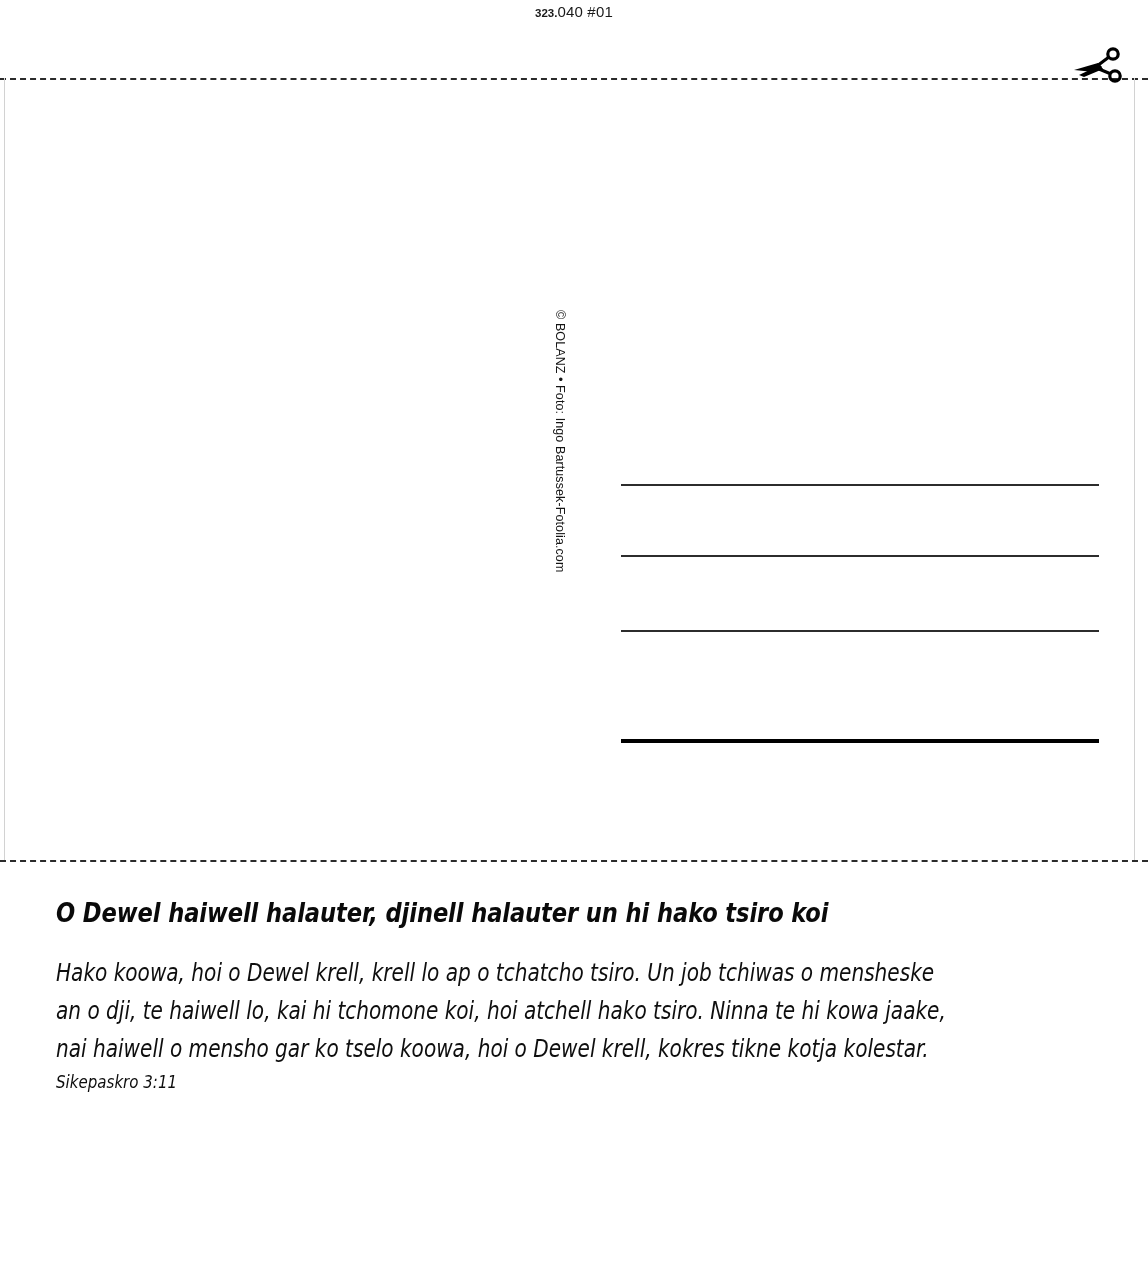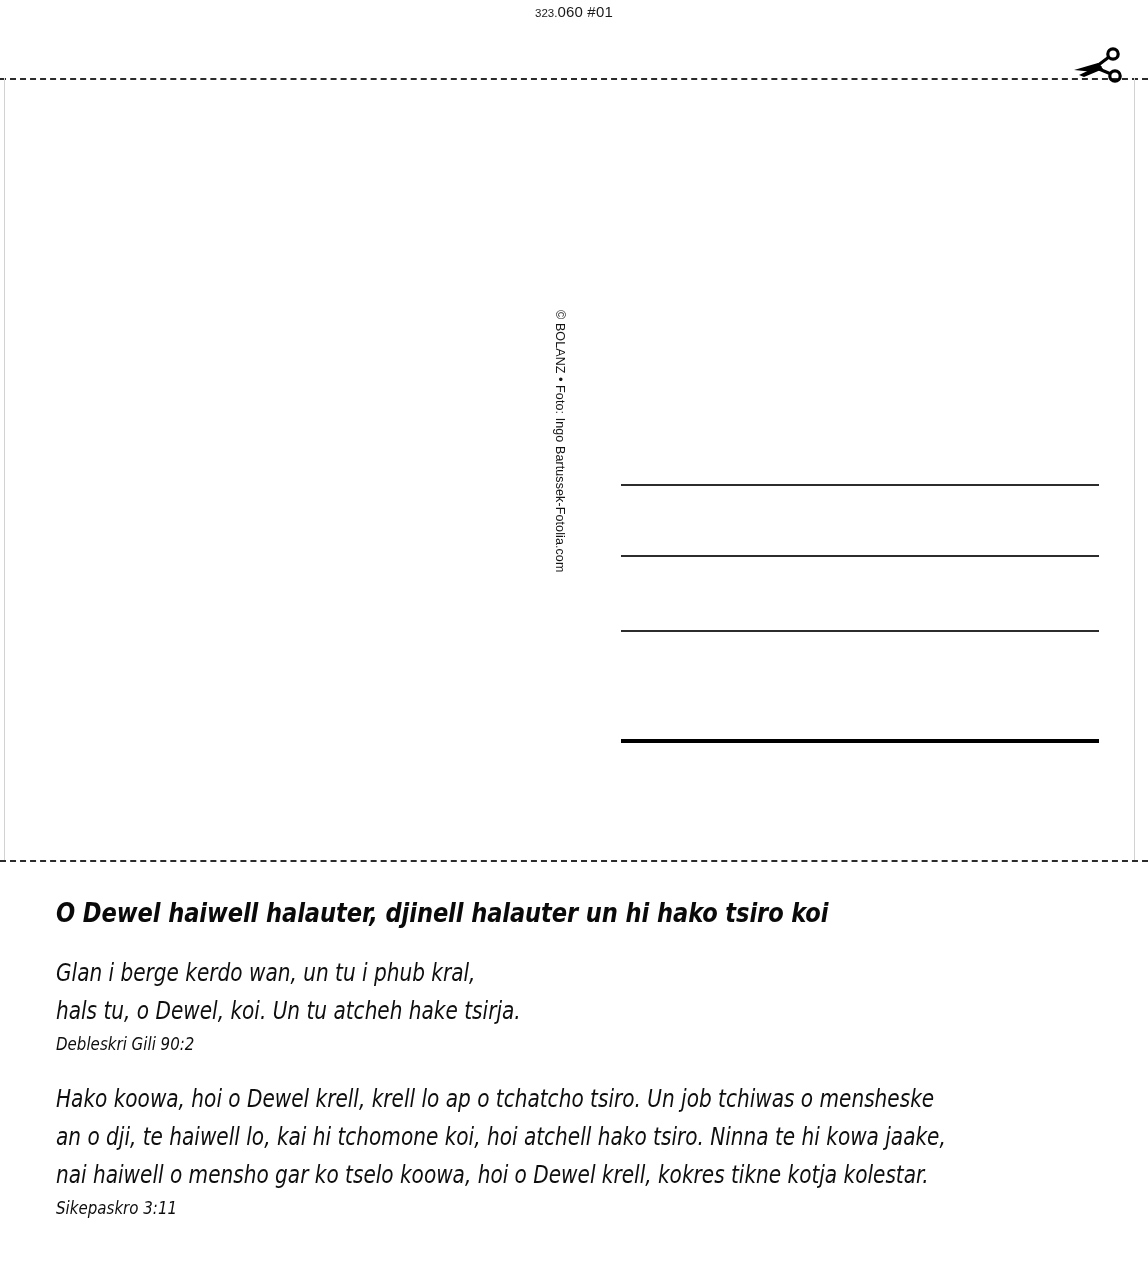--- a/index.html
+++ b/index.html
@@ -27,20 +27,21 @@
     width: 1148px;
     text-align: center;
     font-size: 15px;
     letter-spacing: 0.2px;
     color: #1a1a1a;
     white-space: nowrap;
   }
   .catalog-number .prefix {
     font-size: 11.5px;
     letter-spacing: 0;
+    font-weight: bold;
   }
 
   
   .card-area {
     position: absolute;
     left: 0;
     top: 78px;
     width: 1148px;
     height: 782px;
   }
@@ -149,21 +150,21 @@
     transform-origin: left center;
   }
   .verse-group { margin-bottom: 22px; }
   .verse-group:last-child { margin-bottom: 16px; }
 </style>
 </head>
 <body>
 
 <div class="page">
 
-  <div class="catalog-number"><span class="prefix">323.</span><span>060 #01</span></div>
+  <div class="catalog-number"><span class="prefix">323.</span><span>040 #01</span></div>
 
   <div class="card-area">
 
     <div class="cut-line top"></div>
     <div class="cut-line bottom"></div>
 
     <div class="edge-line left"></div>
     <div class="edge-line right"></div>
 
     <div class="photo-credit">© BOLANZ • Foto: Ingo Bartussek-Fotolia.com</div>
@@ -189,25 +190,20 @@
         <circle cx="41" cy="10" r="5.2"></circle>
         <circle cx="43" cy="32" r="5.2"></circle>
       </g>
     </svg>
   </div>
 
   <div class="text-block">
 
     <h1 class="verse-title">O Dewel haiwell halauter, djinell halauter un hi hako tsiro koi</h1>
 
-    <div class="verse-group">
-      <p class="verse-body">Glan i berge kerdo wan, un tu i phub kral,</p>
-      <p class="verse-body">hals tu, o Dewel, koi. Un tu atcheh hake tsirja.</p>
-      <p class="verse-citation">Debleskri Gili 90:2</p>
-    </div>
 
     <div class="verse-group">
       <p class="verse-body">Hako koowa, hoi o Dewel krell, krell lo ap o tchatcho tsiro. Un job tchiwas o mensheske</p>
       <p class="verse-body">an o dji, te haiwell lo, kai hi tchomone koi, hoi atchell hako tsiro. Ninna te hi kowa jaake,</p>
       <p class="verse-body">nai haiwell o mensho gar ko tselo koowa, hoi o Dewel krell, kokres tikne kotja kolestar.</p>
       <p class="verse-citation">Sikepaskro 3:11</p>
     </div>
 
   </div>
 

